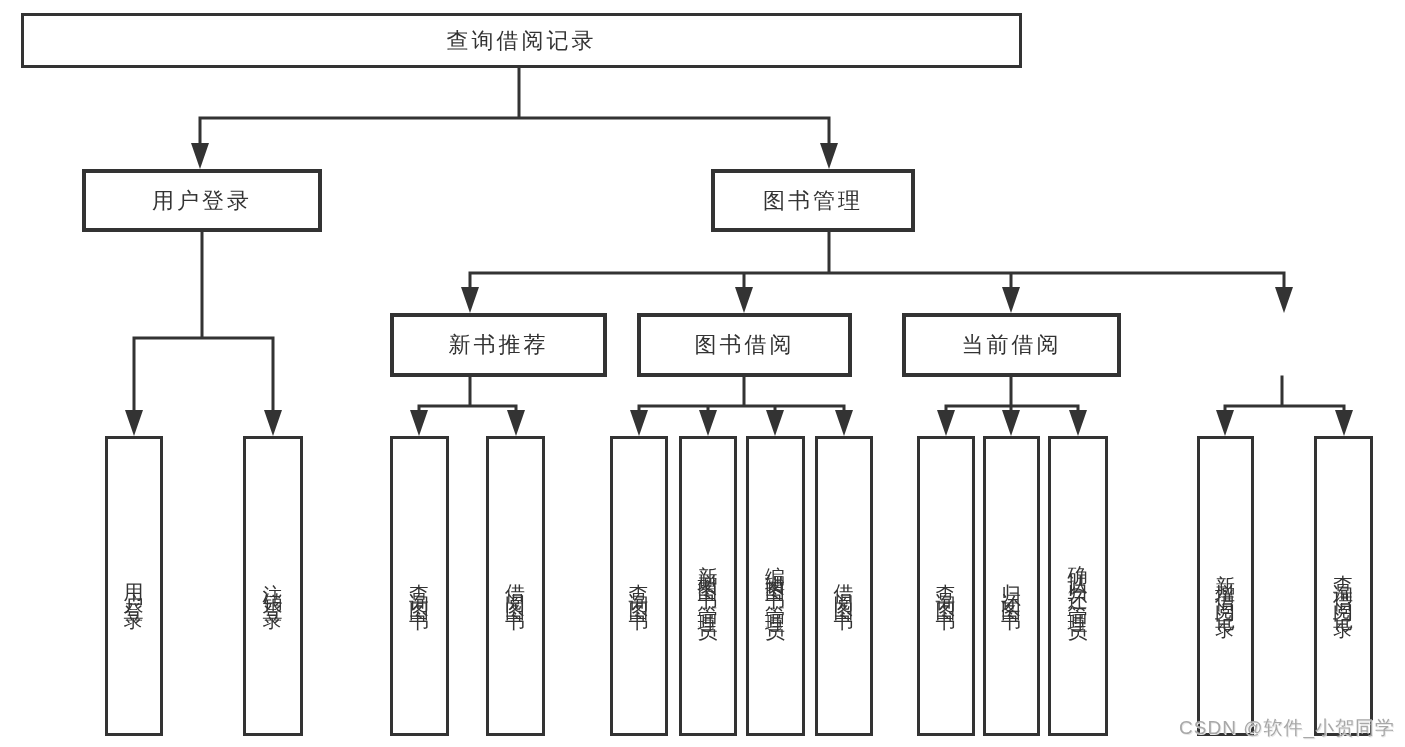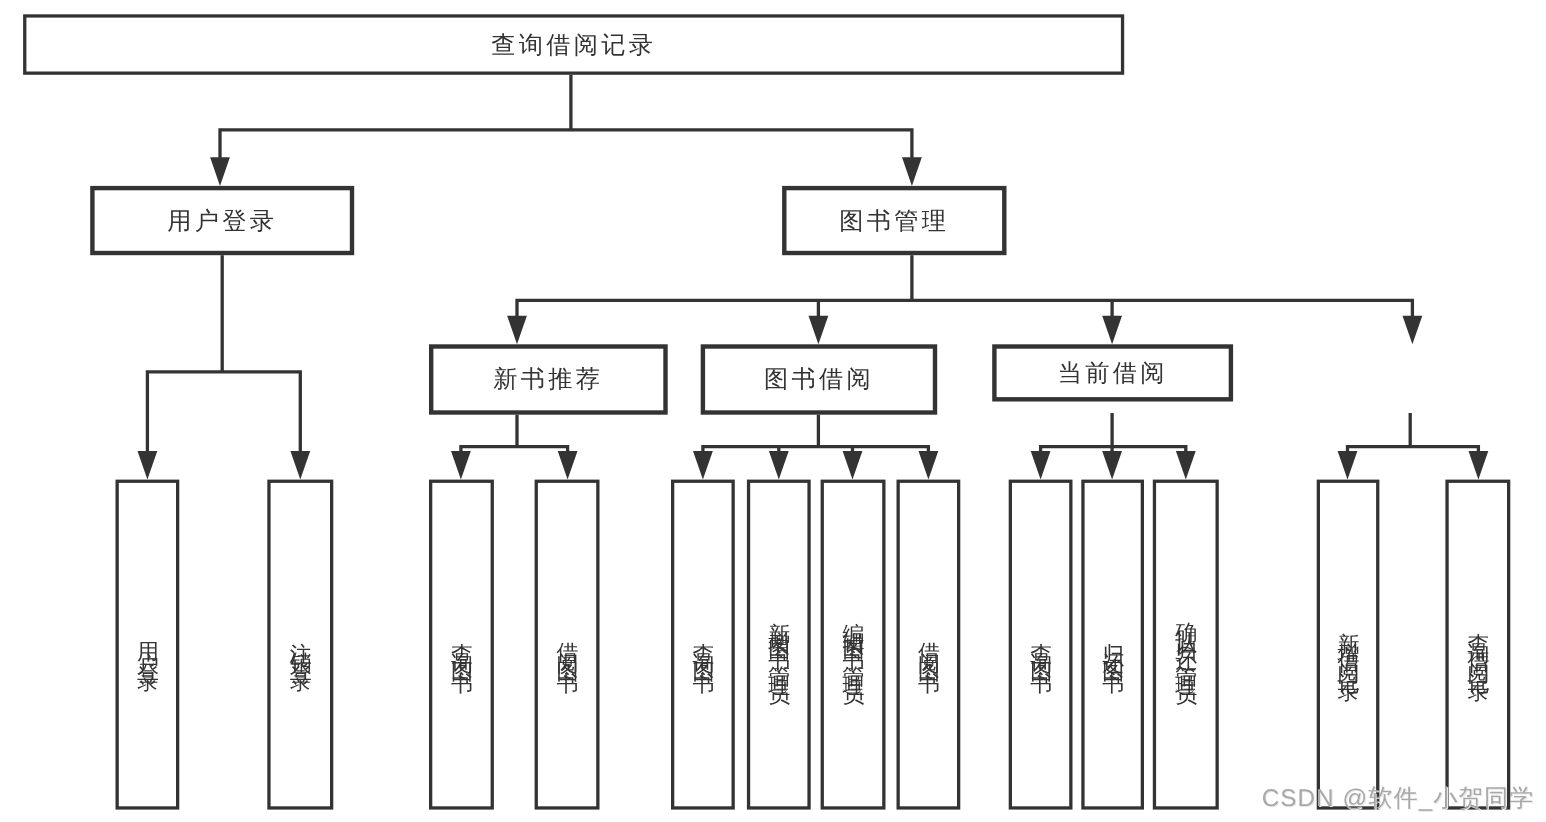--- a/index.html
+++ b/index.html
@@ -56,21 +56,21 @@
     color: #333333;
     white-space: nowrap;
   }
   .vbox.long span {
     letter-spacing: 8px;
   }
   .watermark {
     position: absolute;
     right: 10px;
     bottom: 6px;
-    font-size: 22px;
+    font-size: 19px;
     color: #a8a8a8;
     letter-spacing: 1px;
     white-space: nowrap;
     z-index: 10;
     text-shadow: 1px 1px 0 #e8e8e8;
     text-align: center;
   }
 </style>
 </head>
 <body>
@@ -127,21 +127,21 @@
   <div class="node hbox thick" style="left:711px; top:169px; width:204px; height:63px;">
     <span>图书管理</span>
   </div>
 
   <div class="node hbox thick" style="left:362px; top:313px; width:217px; height:64px;margin-left:28px;">
     <span>新书推荐</span>
   </div>
   <div class="node hbox thick" style="left:637px; top:313px; width:215px; height:64px;">
     <span>图书借阅</span>
   </div>
-  <div class="node hbox thick" style="left:902px; top:313px; width:219px; height:52px;">
+  <div class="node hbox thick" style="left:902px; top:313px; width:219px; height:64px;">
     <span>当前借阅</span>
   </div>
 
   <div class="node vbox" style="left:105px; top:436px; width:58px; height:300px;">
     <span>用户登录</span>
   </div>
   <div class="node vbox" style="left:243px; top:436px; width:60px; height:300px;">
     <span>注销登录</span>
   </div>
 

